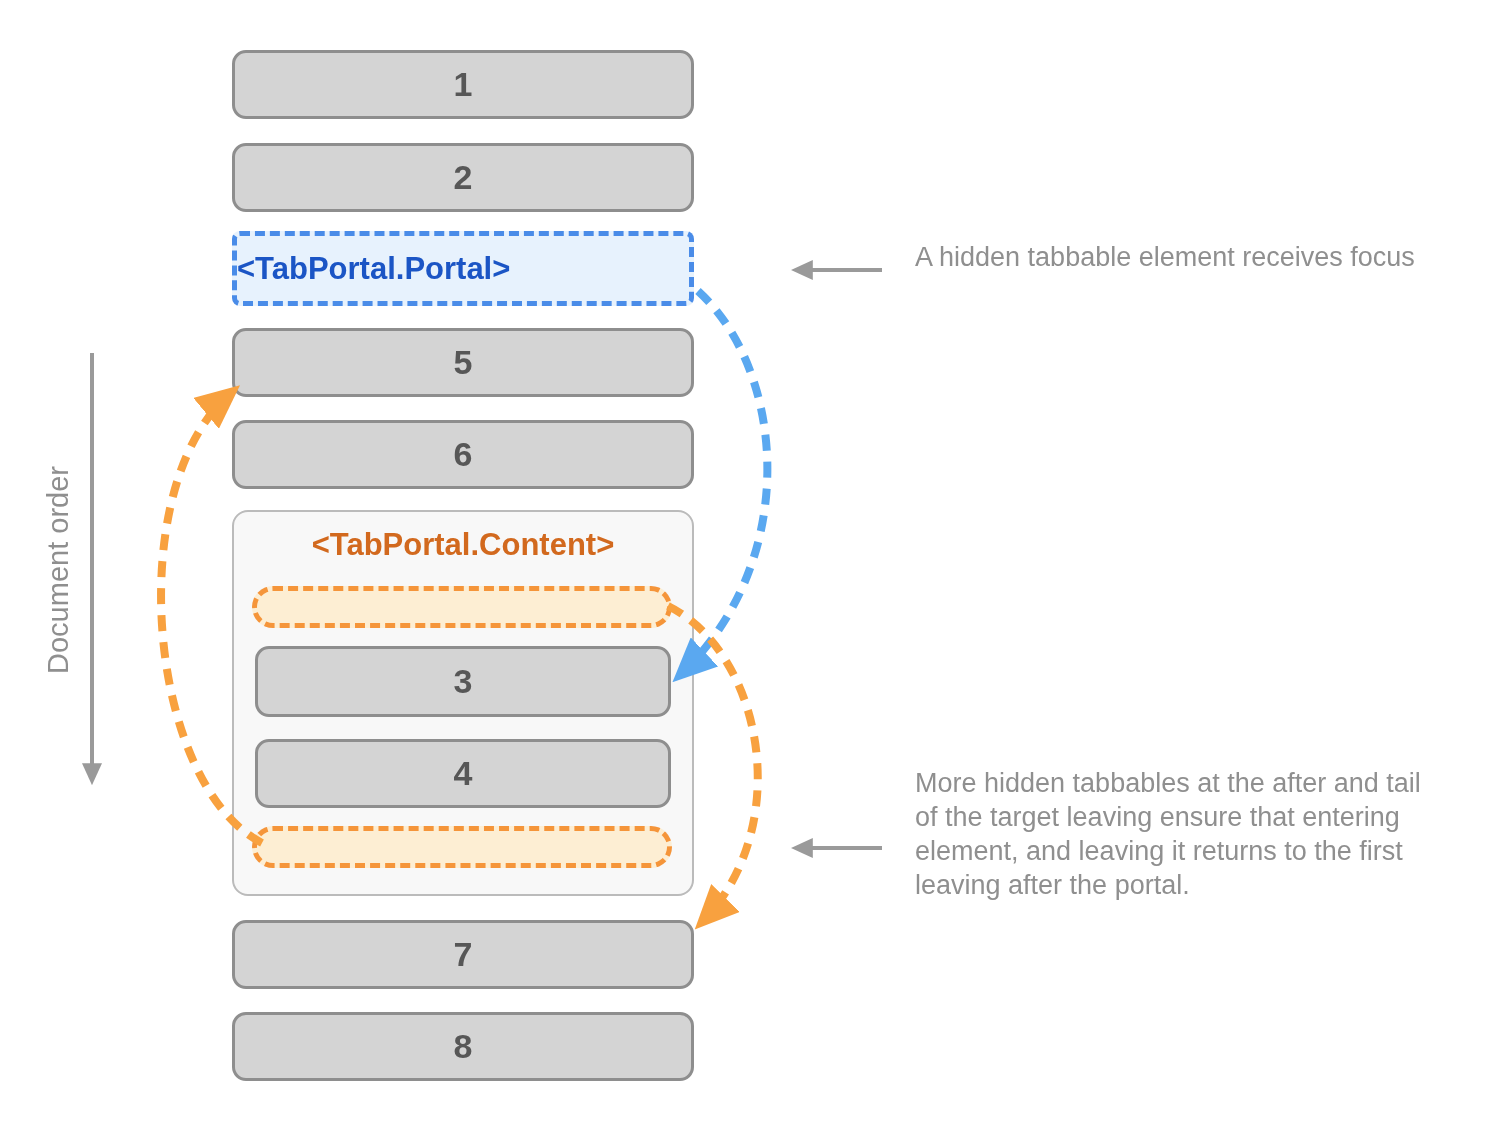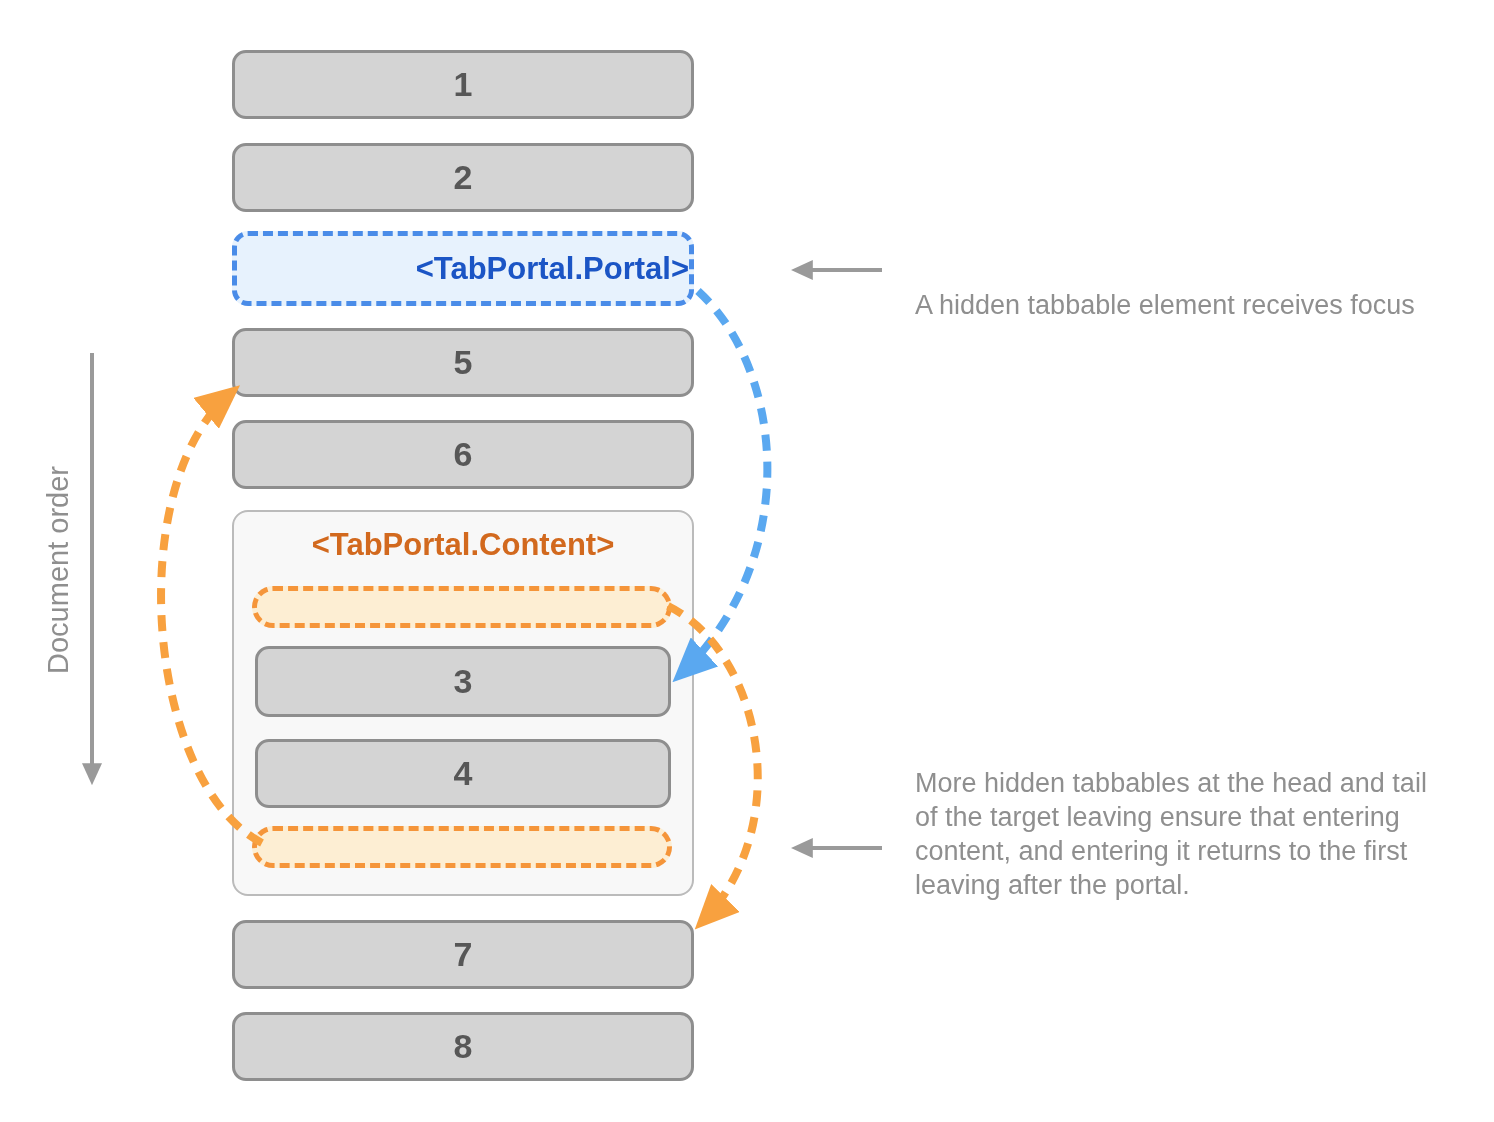--- a/index.html
+++ b/index.html
@@ -10,21 +10,21 @@
   .gbox{
     position:absolute;left:232px;width:462px;height:69px;box-sizing:border-box;
     background:var(--box-fill,#d4d4d4);border:3px solid var(--box-border,#8e8e8e);
     border-radius:14px;display:flex;align-items:center;justify-content:center;
     font-size:34px;font-weight:700;color:var(--box-text,#575757);
   }
   .gbox.inner{left:255px;width:416px;}
   .portal{
     position:absolute;left:232px;top:231px;width:462px;height:75px;box-sizing:border-box;
     background:var(--portal-fill,#e7f2fd);border:5px dashed var(--portal-border,#4a8ce8);
-    border-radius:16px;display:flex;align-items:center;justify-content:flex-end;
+    border-radius:8px;display:flex;align-items:center;justify-content:flex-start;
     font-size:31px;font-weight:600;color:var(--portal-text,#1b55c5);
   }
   .content-container{
     position:absolute;left:232px;top:510px;width:462px;height:386px;box-sizing:border-box;
     background:var(--container-fill,#f8f8f8);border:2px solid var(--container-border,#bbbbbb);
     border-radius:16px;
   }
   .content-label{
     position:absolute;left:232px;top:527px;width:462px;text-align:center;
     font-size:31px;font-weight:600;color:var(--content-label,#d2691e);
@@ -35,21 +35,21 @@
     border-radius:21px;
   }
   .doc-order{
     position:absolute;left:58px;top:570px;transform:translate(-50%,-50%) rotate(-90deg);
     white-space:nowrap;font-size:29px;color:var(--annotation-text,#8f8f8f);
   }
   .note{
     position:absolute;left:915px;font-size:27px;line-height:34px;
     color:var(--annotation-text,#8f8f8f);white-space:nowrap;
   }
-  .note-1{top:240px;margin-top:48px;}
+  .note-1{top:240px;}
   .note-2{top:766px;}
   #overlay{position:absolute;left:0;top:0;pointer-events:none;}
 </style>
 </head>
 <body>
 
 <div id="stage">
 
   <div class="doc-order">Document order</div>
 
@@ -70,23 +70,23 @@
   <div class="gbox inner" style="top:739px">4</div>
   <div class="hidden-bar" style="top:826px"></div>
 
   <div class="gbox" style="top:920px">7</div>
   <div class="gbox" style="top:1012px">8</div>
 
   <div class="note note-1">
     <div>A hidden tabbable element receives focus</div>
   </div>
   <div class="note note-2">
-    <div>More hidden tabbables at the head and tail</div>
+    <div>More hidden tabbables at the after and tail</div>
     <div>of the target leaving ensure that entering</div>
-    <div>content, and entering it returns to the first</div>
+    <div>element, and leaving it returns to the first</div>
     <div>leaving after the portal.</div>
   </div>
 
   <svg id="overlay" width="1494" height="1122" viewBox="0 0 1494 1122">
     <defs>
       <marker id="arrow-blue" markerWidth="5.5" markerHeight="5" refX="4.2" refY="2.5" orient="auto">
         <path d="M0,0 L5.5,2.5 L0,5 Z" style="fill:var(--blue-arrow,#5aa8f0)"></path>
       </marker>
       <marker id="arrow-orange" markerWidth="5.5" markerHeight="5" refX="4.2" refY="2.5" orient="auto">
         <path d="M0,0 L5.5,2.5 L0,5 Z" style="fill:var(--orange-arrow,#f8a13f)"></path>

